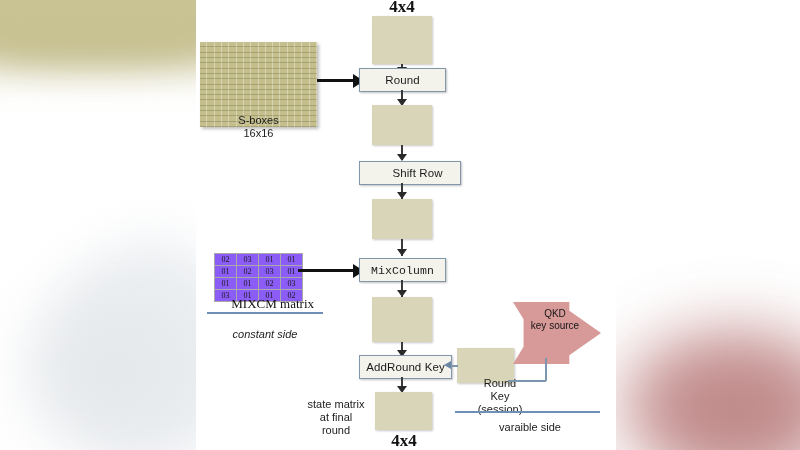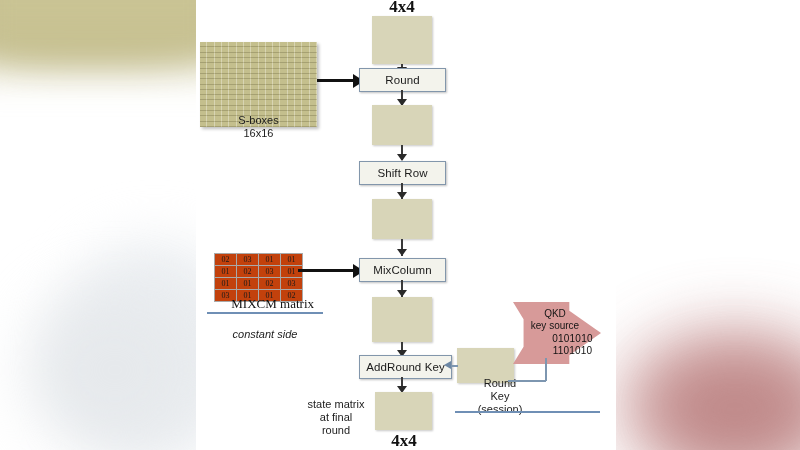--- a/index.html
+++ b/index.html
@@ -93,21 +93,21 @@
     border-right:1px solid rgba(255,255,255,.34);
     border-bottom:1px solid rgba(120,115,75,.40);
     background:#c4bf8d;
   }
 
   
   .mix-table{
     position:absolute;left:214px;top:253px;
     border-collapse:collapse;
     font-family:"Liberation Serif", serif;font-size:8px;color:#1a1a1a;
-    background:#c2410c;
+    background:#8b5cf6;
   }
   .mix-table td{
     border:1px solid #a9a9a9;width:21px;height:11px;
     text-align:center;vertical-align:middle;padding:0;
   }
 
   
   .qkd{
     position:absolute;left:513px;top:302px;width:88px;height:62px;
     background:#d79a99;
@@ -419,21 +419,21 @@
   <div class="proc-box" style="left:359px;top:68px;width:85px;height:22px;">Round</div>
 
   <div class="vline" style="left:401px;top:90px;height:15px;"></div>
   <div class="arrow-down" style="left:397px;top:99px;"></div>
 
   <div class="state-box" style="left:372px;top:105px;width:60px;height:40px;"></div>
 
   <div class="vline" style="left:401px;top:145px;height:15px;"></div>
   <div class="arrow-down" style="left:397px;top:154px;"></div>
 
-  <div class="proc-box" style="left:359px;top:161px;width:85px;height:22px;">Shift Row</div>
+  <div class="proc-box" style="left:359px;top:161px;width:85px;height:22px;padding-left:15px;">Shift Row</div>
 
   <div class="vline" style="left:401px;top:183px;height:16px;"></div>
   <div class="arrow-down" style="left:397px;top:192px;"></div>
 
   <div class="state-box" style="left:372px;top:199px;width:60px;height:40px;"></div>
 
   <div class="vline" style="left:401px;top:239px;height:17px;"></div>
   <div class="arrow-down" style="left:397px;top:249px;"></div>
 
   <table class="mix-table">
@@ -465,21 +465,21 @@
       </tbody>
   </table>
   <div class="lbl lbl-serif" style="left:214px;top:297px;width:100px;text-align:right;">MIXCM matrix</div>
 
   <div class="hline-thick" style="left:298px;top:269px;width:59px;"></div>
   <div class="arrow-right-thick" style="left:353px;top:263.5px;"></div>
 
   <div class="divider" style="left:207px;top:312px;width:116px;"></div>
   <div class="lbl lbl-c" style="left:205px;top:328px;width:120px;font-style:italic;">constant  side</div>
 
-  <div class="proc-box" style="left:359px;top:258px;width:85px;height:22px;">MixColumn</div>
+  <div class="proc-box" style="left:359px;top:258px;width:85px;height:22px;font-family:Liberation Mono, monospace;">MixColumn</div>
 
   <div class="vline" style="left:401px;top:280px;height:17px;"></div>
   <div class="arrow-down" style="left:397px;top:290px;"></div>
 
   <div class="state-box" style="left:372px;top:297px;width:60px;height:45px;"></div>
 
   <div class="vline" style="left:401px;top:342px;height:14px;"></div>
   <div class="arrow-down" style="left:397px;top:350px;"></div>
 
   <div class="proc-box" style="left:359px;top:355px;width:91px;height:22px;">AddRound Key</div>
@@ -492,29 +492,26 @@
     <div>Round</div>
     <div>Key</div>
     <div>(session)</div>
   </div>
 
   <div class="qkd"></div>
   <div class="qkd-txt">
     <div>QKD</div>
     <div>key source</div>
   </div>
-  <div class="qkd-bits">
-    <div>0101010</div>
-    <div>1101010</div>
-  </div>
 
   <div class="thin-line" style="left:545px;top:358px;width:1.5px;height:23px;"></div>
   <div class="thin-line" style="left:508px;top:380px;width:38px;height:1.5px;"></div>
 
   <div class="divider" style="left:455px;top:411px;width:145px;"></div>
+  <div class="lbl lbl-c" style="left:470px;top:421px;width:120px;">varaible side</div>
 
   <div class="vline" style="left:401px;top:377px;height:14px;"></div>
   <div class="arrow-down" style="left:397px;top:386px;"></div>
 
   <div class="state-box" style="left:375px;top:392px;width:57px;height:38px;"></div>
 
   <div class="lbl lbl-c" style="left:300px;top:398px;width:72px;">
     <div>state matrix</div>
     <div>at final</div>
     <div>round</div>

